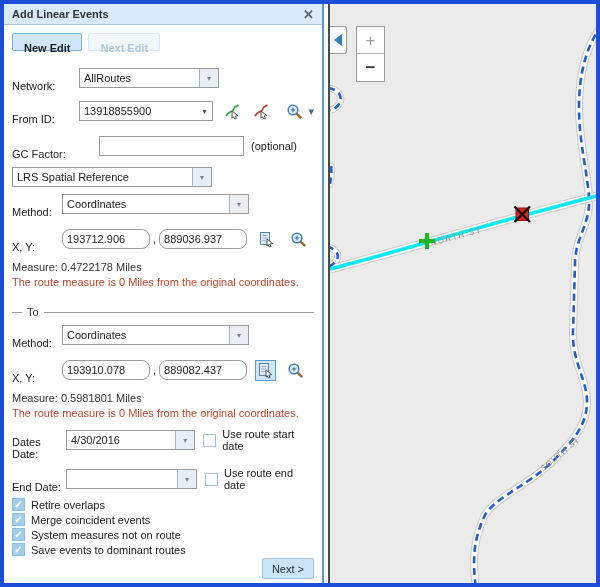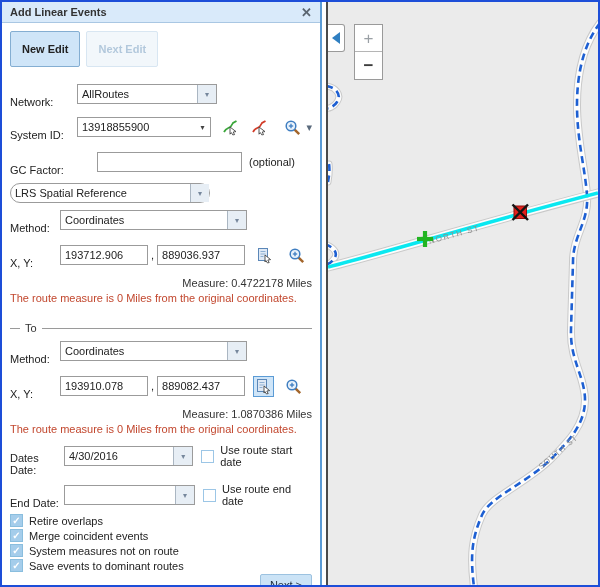--- a/index.html
+++ b/index.html
@@ -1,48 +1,48 @@
 <!DOCTYPE html>
 <html><head>
 <meta charset="utf-8">
 <style>
   * { box-sizing: border-box; margin: 0; padding: 0; }
   body { font-family: "Liberation Sans", sans-serif; background: #888; }
-  .screen { position: relative; width: 600px; height: 587px; border: 2px solid #1d4ed8; background: #fff; }
+  .screen { position: relative; width: 600px; height: 587px; border: 4px solid #1d4ed8; background: #fff; }
   .app { display: flex; width: 100%; height: 100%; }
 
   
   .panel { width: 320px; background: #fff; border-right: 2px solid #5b9bd5; display: flex; flex-direction: column; }
   .titlebar { height: 21px; background: #d9eafa; border-bottom: 1px solid #a9c7e3; display: flex; align-items: center; padding: 0 8px; flex: 0 0 auto; }
   .titlebar .title { font-size: 11px; font-weight: bold; color: #333; }
   .titlebar .close { margin-left: auto; color: #5a6570; font-size: 13px; font-weight: bold; cursor: pointer; line-height: 1; }
   .pbody { flex: 1; padding: 0 8px; font-size: 11px; color: #222; display: flex; flex-direction: column; overflow: hidden; }
 
   .row { display: flex; align-items: center; flex: 0 0 auto; }
   .lbl { color: #222; flex: 0 0 auto; margin-top: 16px; }
   .w67 { width: 67px; } .w87 { width: 87px; } .w50 { width: 50px; } .w44 { width: 44px; }
 
-  .btn { font-family: inherit; font-size: 11px; font-weight: bold; height: 36px; padding: 8px 11px; border-radius: 2px; cursor: pointer; }
+  .btn { font-family: inherit; font-size: 11px; font-weight: bold; height: 18px; padding: 8px 11px; border-radius: 2px; cursor: pointer; }
   .btn.primary { background: #cfe5f8; border: 1px solid #84aed2; color: #222; }
   .btn.disabled { background: #f2f7fb; border: 1px solid #d8e6f2; color: #b2c8dc; margin-left: 6px; }
 
   .combo { display: flex; align-items: center; height: 20px; border: 1px solid #9b9b9b; background: #fff; }
   .combo .val { flex: 1; padding: 0 4px; white-space: nowrap; overflow: hidden; color: #222; }
   .combo .arrowbox { width: 19px; height: 100%; background: #e7eef5; border-left: 1px solid #aab6c2; color: #76879c; display: flex; align-items: center; justify-content: center; font-size: 8px; cursor: pointer; }
   .combo .arrowplain { width: 16px; color: #444; font-size: 8px; text-align: center; cursor: pointer; }
-  .w140 { width: 140px; } .w200 { width: 200px; border-radius: 10px; } .w187 { width: 187px; }
+  .w140 { width: 140px; } .w200 { width: 200px; } .w187 { width: 187px; }
 
   .txt { height: 20px; border: 1px solid #9b9b9b; padding: 0 4px; font-family: inherit; font-size: 11px; color: #222; }
-  .w145 { width: 145px; } .w88 { width: 88px; }
+  .w145 { width: 145px; } .w88 { width: 88px; border-radius: 8px; }
 
   .sect { display: flex; align-items: center; height: 12px; color: #333; }
   .sect .dash { width: 10px; border-top: 1px solid #9a9a9a; margin-right: 5px; }
   .sect .line { flex: 1; border-top: 1px solid #9a9a9a; margin-left: 5px; }
 
-  .measure { margin-top: 8px; color: #333; text-align: right; }
+  .measure { margin-top: 8px; color: #333; }
   .warning { margin-top: 3px; color: #c2472e; }
 
   .iconbtn { display: inline-flex; align-items: center; justify-content: center; cursor: pointer; background: transparent; border: 1px solid transparent; padding: 1px; }
   .iconbtn.active { background: #cfe5f8; border: 1px solid #5b9bd5; }
   .comma { padding: 0 3px; color: #222; }
 
   .cb { width: 13px; height: 13px; flex: 0 0 auto; cursor: pointer; display: inline-flex; align-items: center; justify-content: center; }
   .cb.checked { background: #a5cdeb; border: 1px solid #8abede; color: #fff; font-size: 10px; font-weight: bold; line-height: 1; }
   .cb.unchecked { background: #fff; border: 1px solid #9cc6e6; }
   .cblbl { margin-left: 6px; color: #222; }
@@ -85,21 +85,21 @@
 
       <div class="row" style="margin-top:13px">
         <span class="lbl w67">Network:</span>
         <div class="combo w140">
           <span class="val">AllRoutes</span>
           <span class="arrowbox">▾</span>
         </div>
       </div>
 
       <div class="row" style="margin-top:5px">
-        <span class="lbl w67">System ID:</span>
+        <span class="lbl w67">From ID:</span>
         <div class="combo w140">
           <span class="val">13918855900</span>
           <span class="arrowplain">▾</span>
         </div>
         <span class="iconbtn" style="margin-left:9px">
           <svg width="17" height="17" viewBox="0 0 17 17">
             <path d="M2,13 C5,7 8,11 11,4 L14.5,2" fill="none" stroke="#3aa63a" stroke-width="1.8"></path>
             <polygon points="8,8 14,12.6 11.2,13 12.6,15.6 10.8,15.9 9.3,13.6 8,15.2" fill="#fff" stroke="#444" stroke-width="0.9"></polygon>
           </svg>
         </span>
@@ -195,21 +195,21 @@
         </span>
         <span class="iconbtn" style="margin-left:9px">
           <svg width="18" height="17" viewBox="0 0 18 17">
             <line x1="10.6" y1="10.6" x2="15.2" y2="15.2" stroke="#a3652a" stroke-width="2.4"></line>
             <circle cx="7" cy="7" r="4.8" fill="#eaf3fc" stroke="#3f7ec1" stroke-width="1.5"></circle>
             <line x1="7" y1="4.8" x2="7" y2="9.2" stroke="#3f7ec1" stroke-width="1.3"></line>
             <line x1="4.8" y1="7" x2="9.2" y2="7" stroke="#3f7ec1" stroke-width="1.3"></line>
           </svg>
         </span>
       </div>
-      <div class="measure">Measure: 1.0870386 Miles</div>
+      <div class="measure">Measure: 0.5981801 Miles</div>
       <div class="warning">The route measure is 0 Miles from the original coordinates.</div>
 
       <div class="row" style="margin-top:1px">
         <span class="lbl w44" style="width:54px">Dates Date:</span>
         <div class="combo" style="width:136px">
           <span class="val">4/30/2016</span>
           <span class="arrowbox">▾</span>
         </div>
         <span class="cb unchecked" style="margin-left:8px"></span>
         <span class="cblbl">Use route start date</span>

